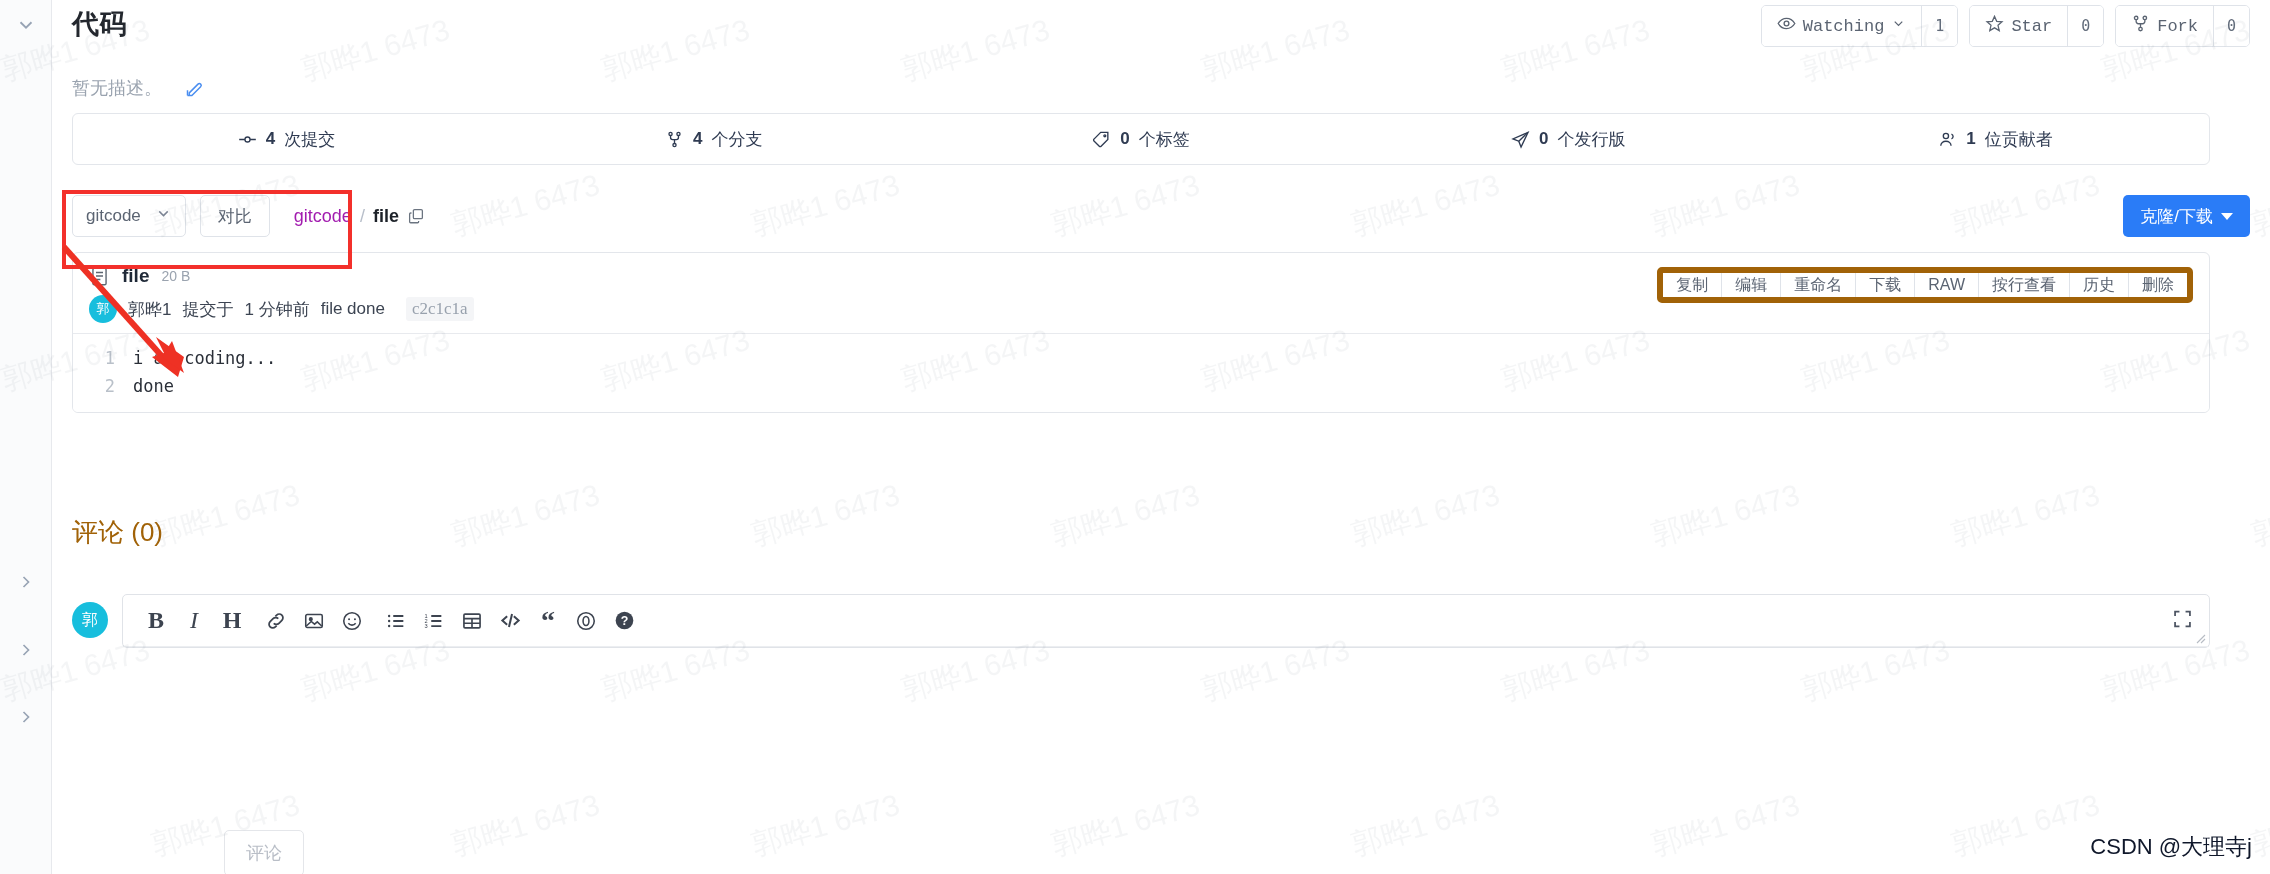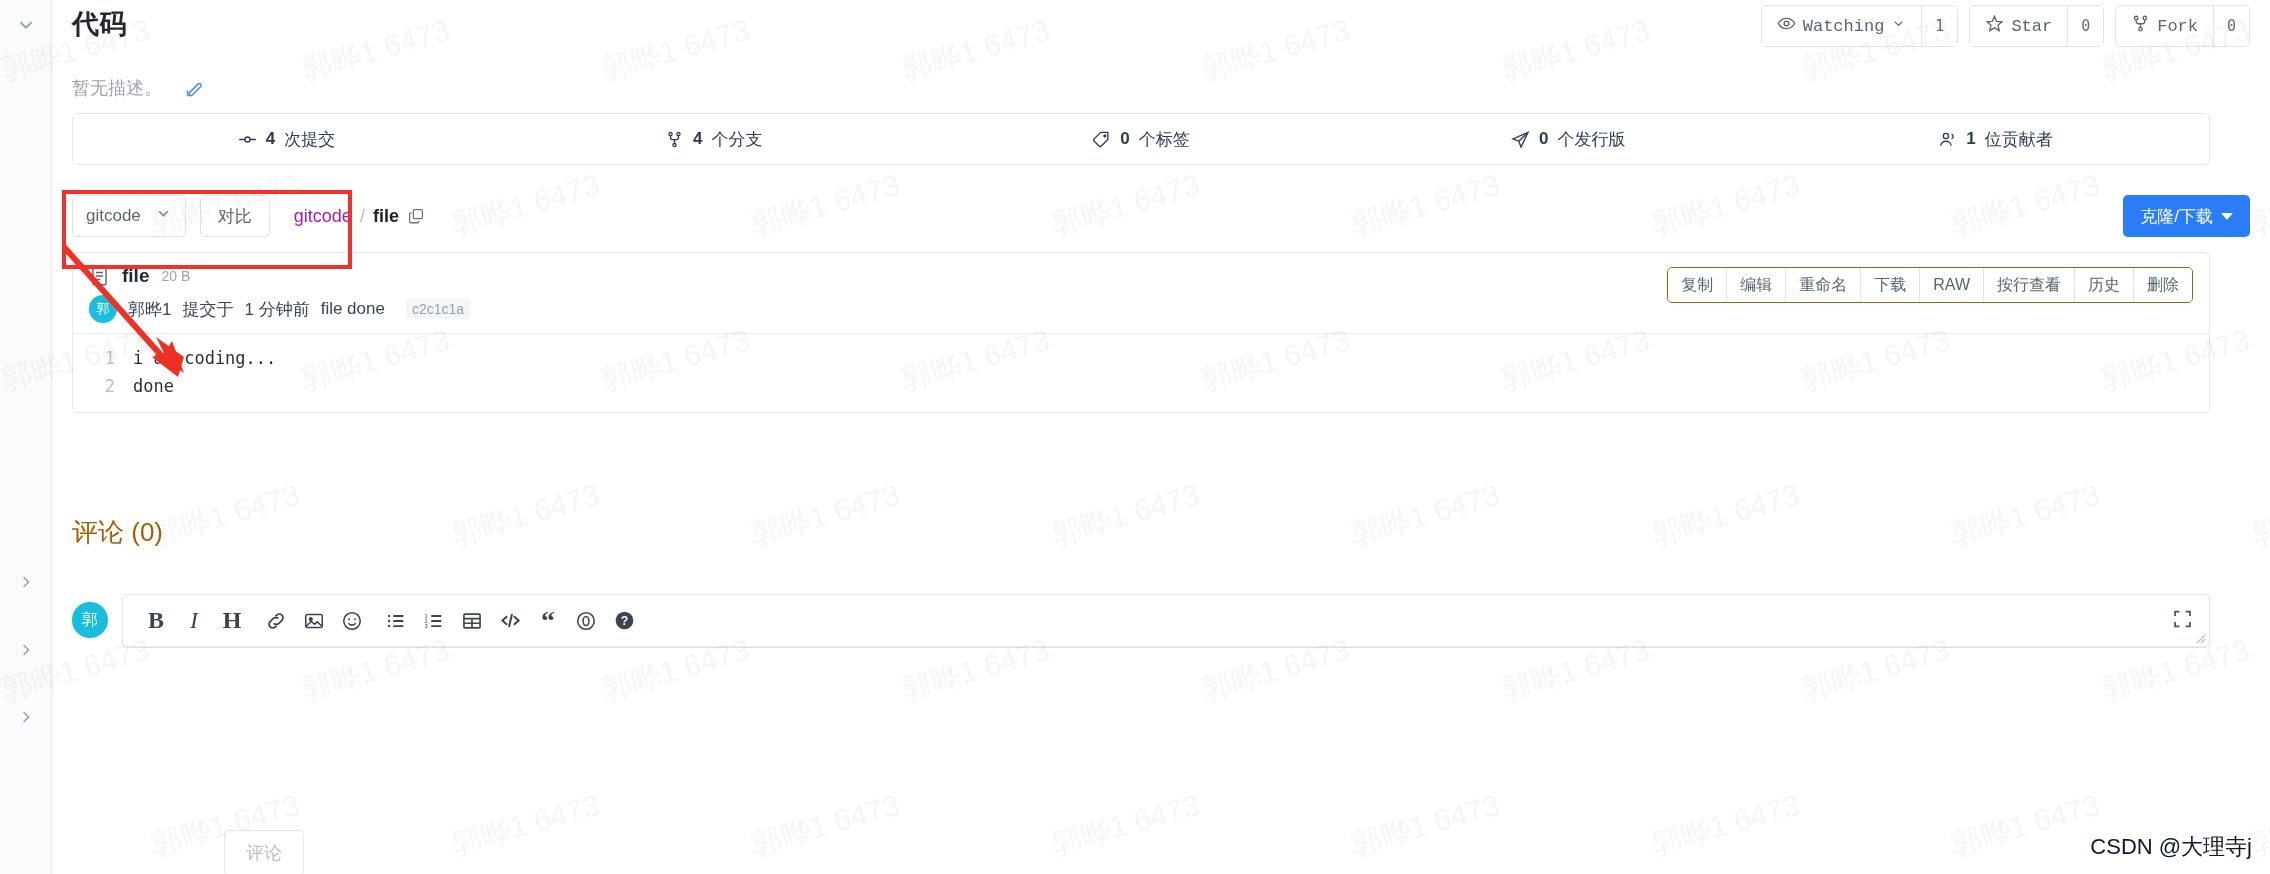--- a/index.html
+++ b/index.html
@@ -84,25 +84,25 @@
     border: 1px solid #e3e6eb; border-radius: 6px; background: #fff; overflow: hidden; }
   .fhead { position: relative; padding: 12px 16px 10px 16px; }
   .frow1 { display: flex; align-items: center; gap: 12px; }
   .fico { color: #5d6671; display: inline-flex; }
   .fname { font-size: 19px; color: #1f2937; font-weight: bold; }
   .fsize { font-size: 14px; color: #9aa3af; }
   .frow2 { display: flex; align-items: center; gap: 11px; margin-top: 8px; }
   .avatar { width: 28px; height: 28px; border-radius: 50%; background: #17bedd; color: #fff;
     font-size: 13px; display: flex; align-items: center; justify-content: center; }
   .cmeta { font-size: 17px; color: #3c4452; }
-  .sha { font-family: Liberation Sans, sans-serif; font-size: 14px; color: #98a1ad;
+  .sha { font-family: Liberation Serif, serif; font-size: 17px; color: #98a1ad;
     background: #f4f5f7; padding: 2px 6px; border-radius: 3px; margin-left: 10px; }
 
   .ftools { position: absolute; right: 16px; top: 14px; display: flex;
-    border: 1px solid #a16207; border-radius: 5px; overflow: hidden; height: 36px; background: #fff; }
+    border: 6px solid #a16207; border-radius: 5px; overflow: hidden; height: 36px; background: #fff; }
   .ftools .tb { display: flex; align-items: center; padding: 0 13px; font-size: 16px; color: #5b6472; background: #fff; }
   .ftools .tb + .tb { border-left: 1px solid #dfe3e9; }
 
   .code { border-top: 1px solid #e8eaee; padding: 10px 0 12px 0; background: #fff; }
   .cline { display: flex; align-items: flex-start; font-family: "DejaVu Sans Mono", monospace; font-size: 17px; line-height: 28px; }
   .cno { width: 60px; text-align: right; color: #b9c0c9; padding-right: 18px; user-select: none; }
   .ctext { color: #2a2f38; white-space: pre; }
 
   
   h2.csec { position: absolute; left: 20px; top: 515px; font-size: 26px; color: #a16207; font-weight: normal; }

